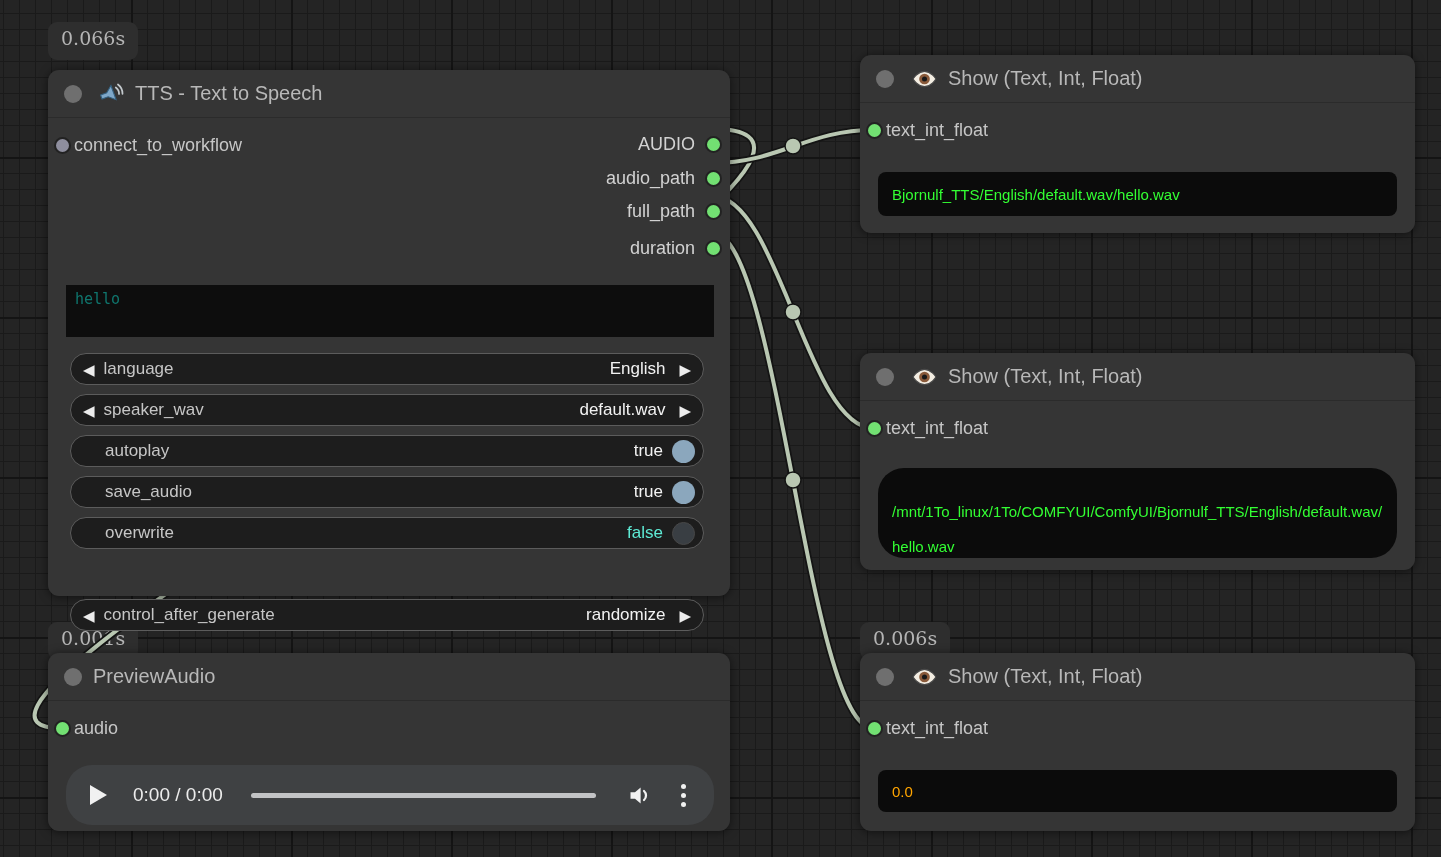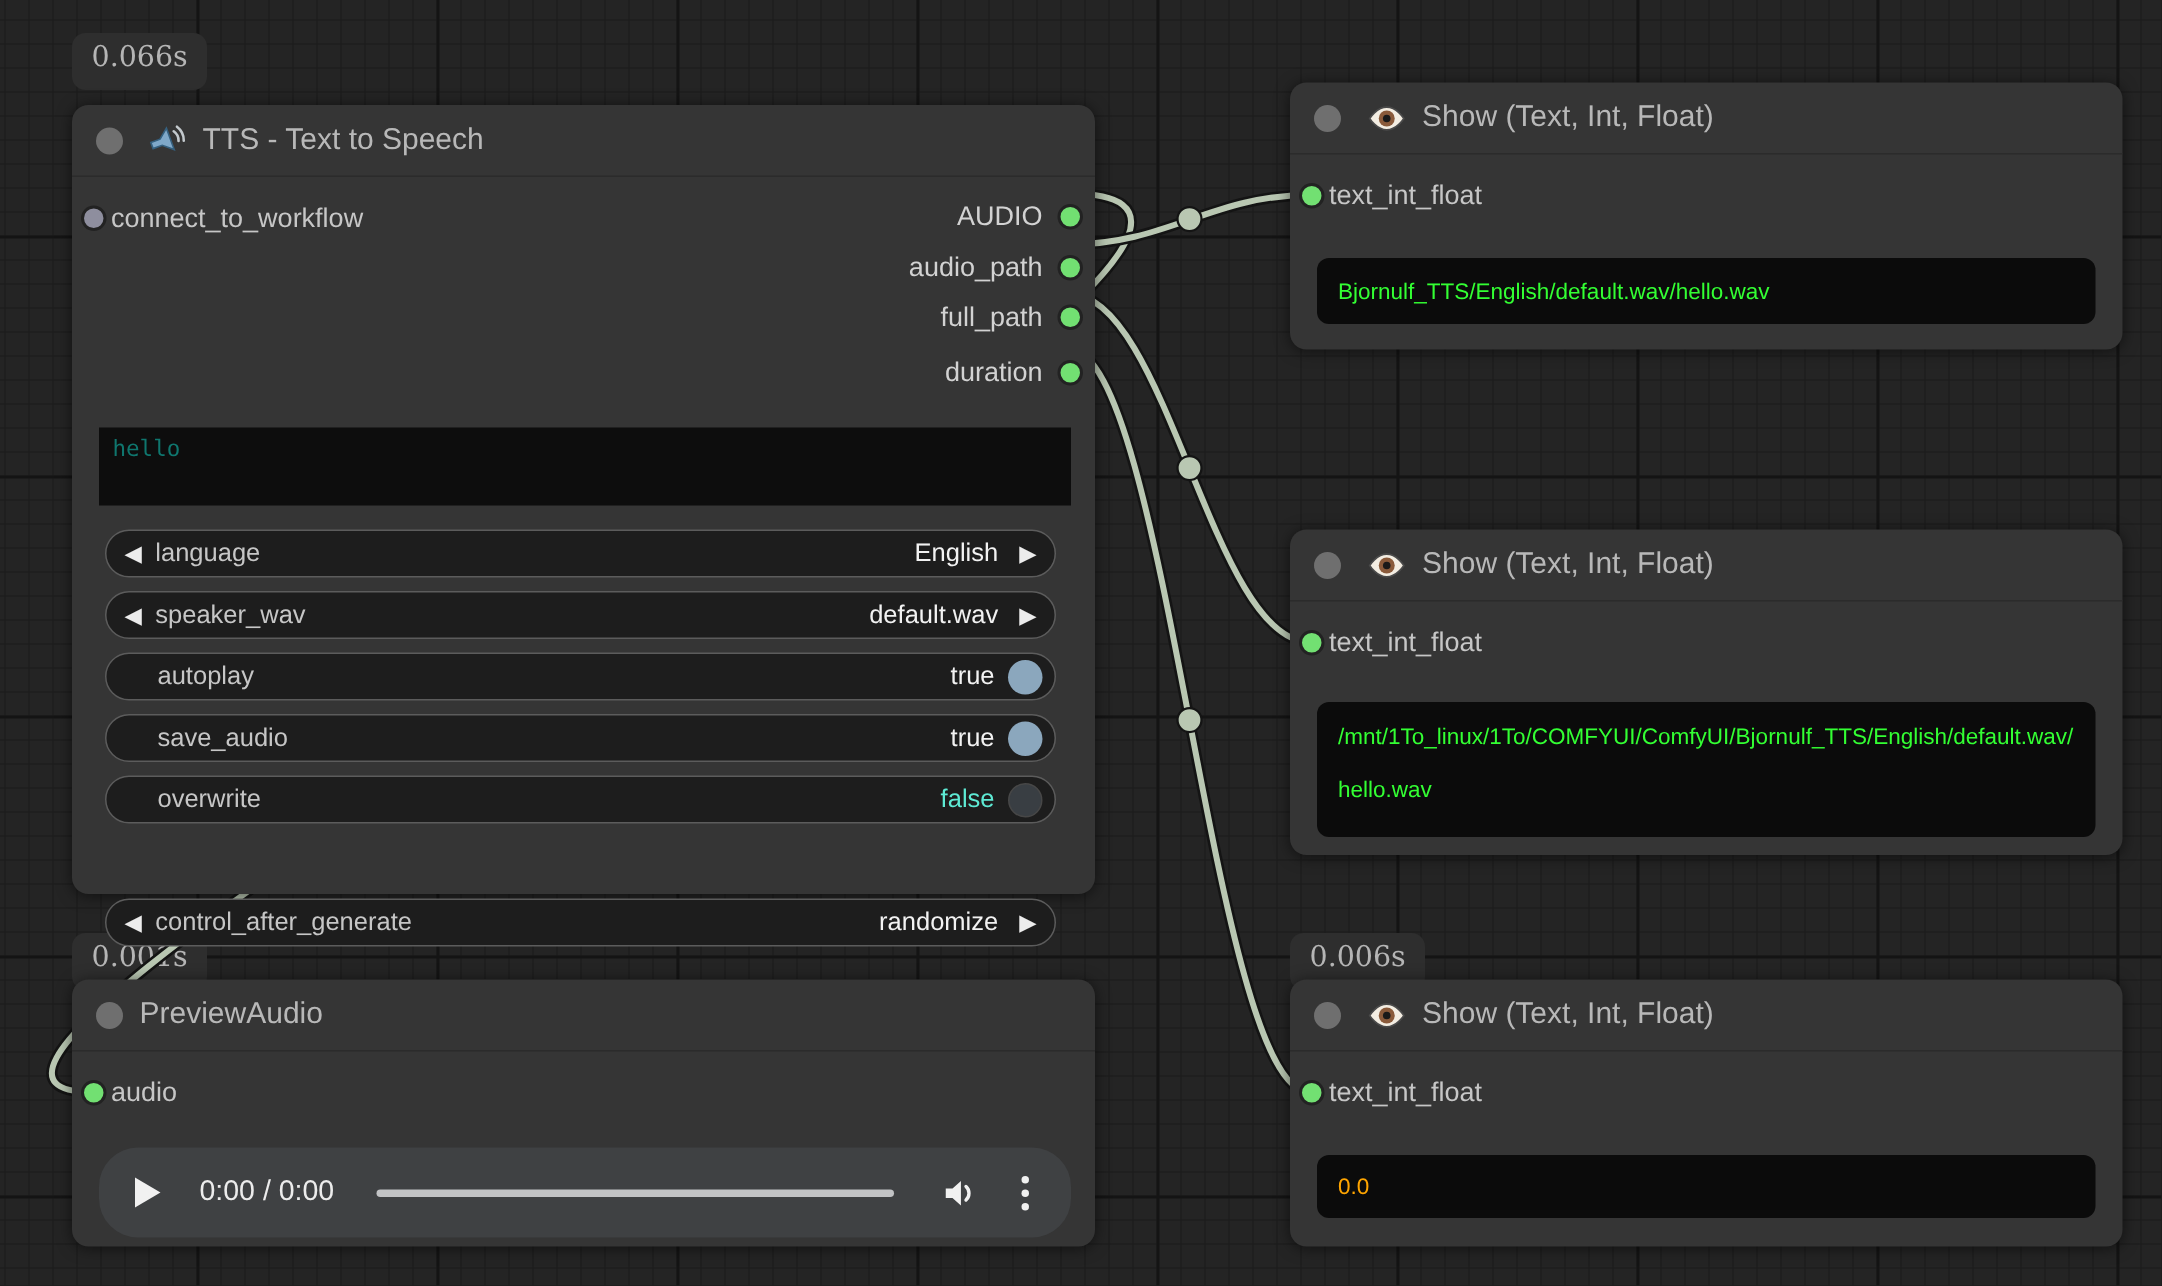--- a/index.html
+++ b/index.html
@@ -60,21 +60,21 @@
   .w-value.off{color:#5eead4;}
   .widget .w-arrow.right{margin-left:14px;}
   .toggle-pin{width:23px;height:23px;border-radius:50%;margin-left:9px;margin-right:-4px;flex:none;}
   .toggle-pin.on{background:#8ba7bd;}
   .toggle-pin.off{background:#393e43;border:1px solid #474747;box-sizing:border-box;}
   .value-box{
     position:absolute;left:18px;width:519px;box-sizing:border-box;
     background:#0b0b0b;border-radius:8px;font-size:15px;padding:0 14px;
     display:flex;align-items:center;overflow:hidden;
   }
-  .value-box.multiline{display:block;line-height:35px;word-break:break-all;padding-top:6px;}
+  .value-box.multiline{display:block;line-height:35px;word-break:break-all;padding-top:26px;border-radius:26px;}
   .player{
     position:absolute;left:18px;top:112px;width:648px;height:60px;box-sizing:border-box;
     background:#3f4143;border-radius:26px;display:flex;align-items:center;padding:0 24px;
   }
   .play-btn{width:0;height:0;border-left:17px solid #f1f1f1;border-top:10px solid transparent;border-bottom:10px solid transparent;cursor:pointer;flex:none;}
   .player-time{color:#ececec;font-size:19px;margin-left:26px;white-space:nowrap;}
   .player-track{flex:1;height:5px;background:#c2c3c5;border-radius:3px;margin:0 30px 0 28px;cursor:pointer;}
   .vol{flex:none;margin-right:24px;cursor:pointer;display:flex;}
   .menu-dots{flex:none;display:flex;flex-direction:column;gap:4px;cursor:pointer;padding:2px 4px;}
   .menu-dots span{width:5px;height:5px;border-radius:50%;background:#f1f1f1;}

